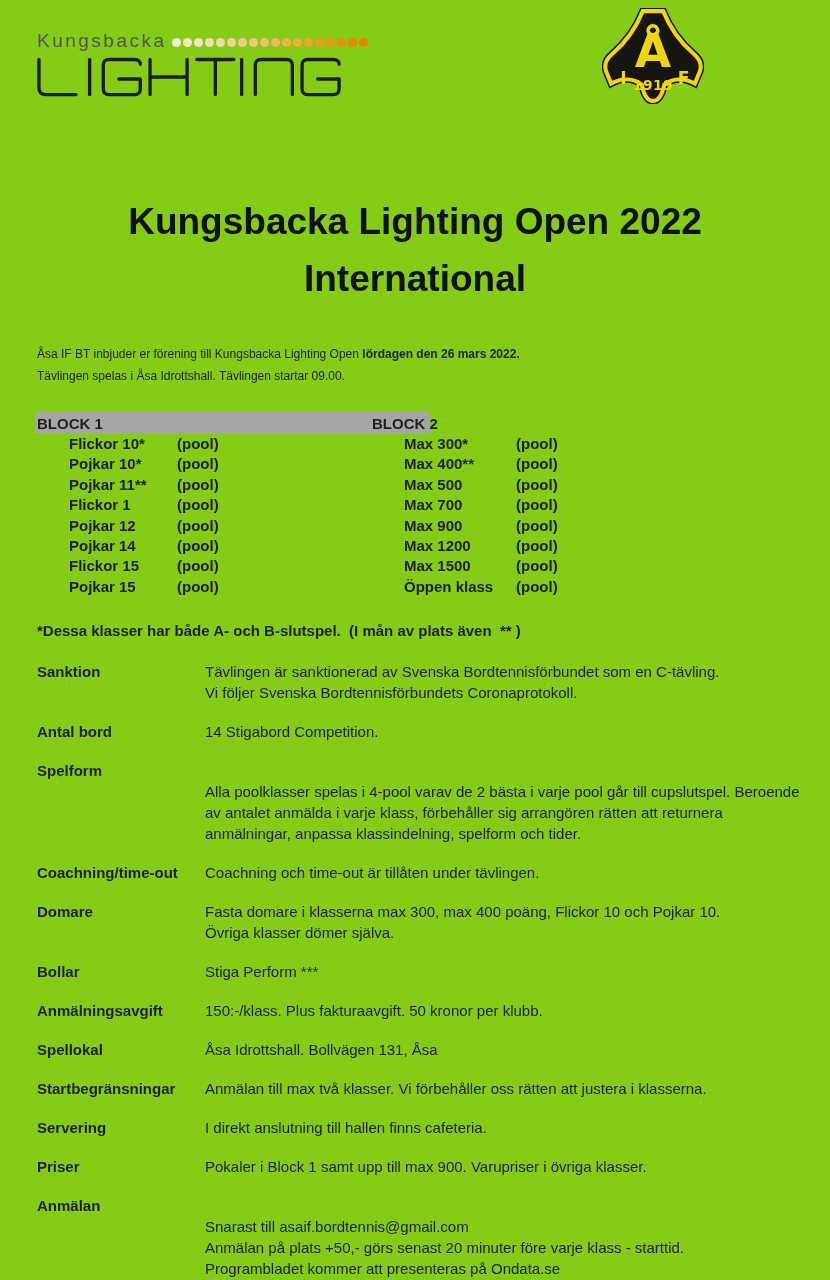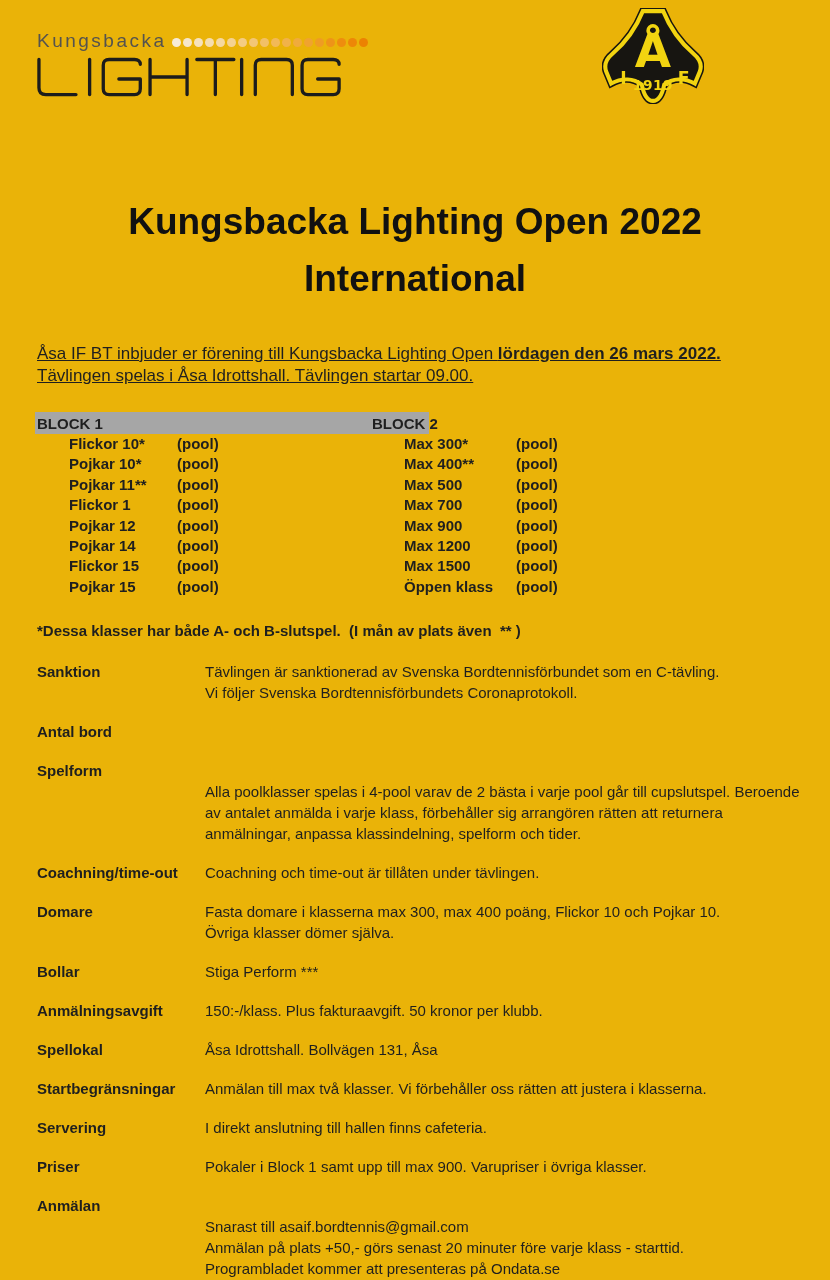--- a/index.html
+++ b/index.html
@@ -1,38 +1,38 @@
 <!DOCTYPE html>
 <html style="--link: #2e74b5; --brand: #55534f; --ink: #1c1c1c; --badge-black: #171511; --badge-yellow: #f2d410;"><head>
 <meta charset="utf-8">
 <style>
   html,body{margin:0;padding:0;background:#e8e8e8;}
   .page{
-    width:830px;height:1280px;background:#eab308;position:relative;overflow:hidden;
+    width:830px;height:1280px;background:#84cc16;position:relative;overflow:hidden;
     font-family:"Liberation Sans",sans-serif;color:#1f1f1f;margin:0 auto;
   }
   
   .header{position:relative;height:110px;padding-top:25px;}
   .brand{position:absolute;left:37px;top:30px;}
   .brand-top{display:flex;align-items:center;}
   .brand-name{font-size:19px;letter-spacing:2.5px;color:var(--brand,#55534f);}
   .dots{display:flex;gap:2px;margin-left:5px;margin-top:3px;}
   .dot{width:9px;height:9px;border-radius:50%;flex:0 0 auto;}
   .wordmark{display:block;margin-top:5px;}
   .wordmark path{fill:none;stroke:var(--ink,#1c1c1c);stroke-width:3.4;stroke-linecap:round;stroke-linejoin:round;}
   .badge{position:absolute;left:602px;top:8px;width:102px;height:96px;}
   .crest-body{fill:var(--badge-black,#171511);stroke:var(--badge-black,#171511);stroke-width:7;}
   .crest-ring{fill:var(--badge-black,#171511);stroke:var(--badge-yellow,#f2d410);stroke-width:4;}
   .crest-a{font-family:"DejaVu Sans",sans-serif;font-weight:bold;font-size:46px;fill:var(--badge-yellow,#f2d410);text-anchor:middle;}
   .crest-if{font-family:"DejaVu Sans",sans-serif;font-weight:bold;font-size:17px;fill:var(--badge-yellow,#f2d410);text-anchor:middle;}
   .crest-year{font-family:"DejaVu Sans",sans-serif;font-weight:bold;font-size:13.5px;letter-spacing:.5px;fill:var(--badge-yellow,#f2d410);text-anchor:middle;}
   
   .title{margin:58px 0 0 0;text-align:center;font-size:37px;line-height:57px;font-weight:bold;color:#111;}
   
-  .intro{margin:36px 20px 16px 37px;font-size:17px;line-height:22px;text-decoration:underline;}
+  .intro{margin:36px 20px 16px 37px;font-size:12px;line-height:22px;}
   .intro b{font-weight:bold;}
   
   .classtable{margin:26px 0 0 37px;font-size:15px;font-weight:bold;}
   .thead{position:relative;height:21px;display:grid;grid-template-columns:108px 227px 112px 1fr;align-items:center;}
   .band{position:absolute;left:-2px;top:-1px;width:394px;height:22px;background:var(--band,#a6a6a6);}
   .thead span{position:relative;z-index:1;}
   .tgrid{display:grid;grid-template-columns:108px 227px 112px 1fr;margin-left:32px;}
   .tcell{height:20.4px;line-height:20.4px;}
   
   .note{margin:25px 20px 16px 37px;font-size:15px;font-weight:bold;white-space:pre-wrap;}
@@ -164,20 +164,23 @@
   <div class="sections">
       <div class="section">
         <div class="sec-label">Sanktion</div>
         <div class="sec-value">
           <div class="vline"><span>Tävlingen är sanktionerad av Svenska Bordtennisförbundet som en C-tävling.</span></div>
           <div class="vline"><span>Vi följer Svenska Bordtennisförbundets Coronaprotokoll.</span></div>
         </div>
       </div>
       <div class="section">
         <div class="sec-label">Antal bord</div>
+        <div class="sec-value">
+          <div class="vline"><span>14 Stigabord Competition.</span></div>
+        </div>
       </div>
       <div class="section">
         <div class="sec-label">Spelform</div>
         <div class="sec-value">
           <div class="vline"></div>
           <div class="vline"><span>Alla poolklasser spelas i 4-pool varav de 2 bästa i varje pool går till cupslutspel. Beroende av antalet anmälda i varje klass, förbehåller sig arrangören rätten att returnera anmälningar, anpassa klassindelning, spelform och tider.</span></div>
         </div>
       </div>
       <div class="section">
         <div class="sec-label">Coachning/time-out</div>

